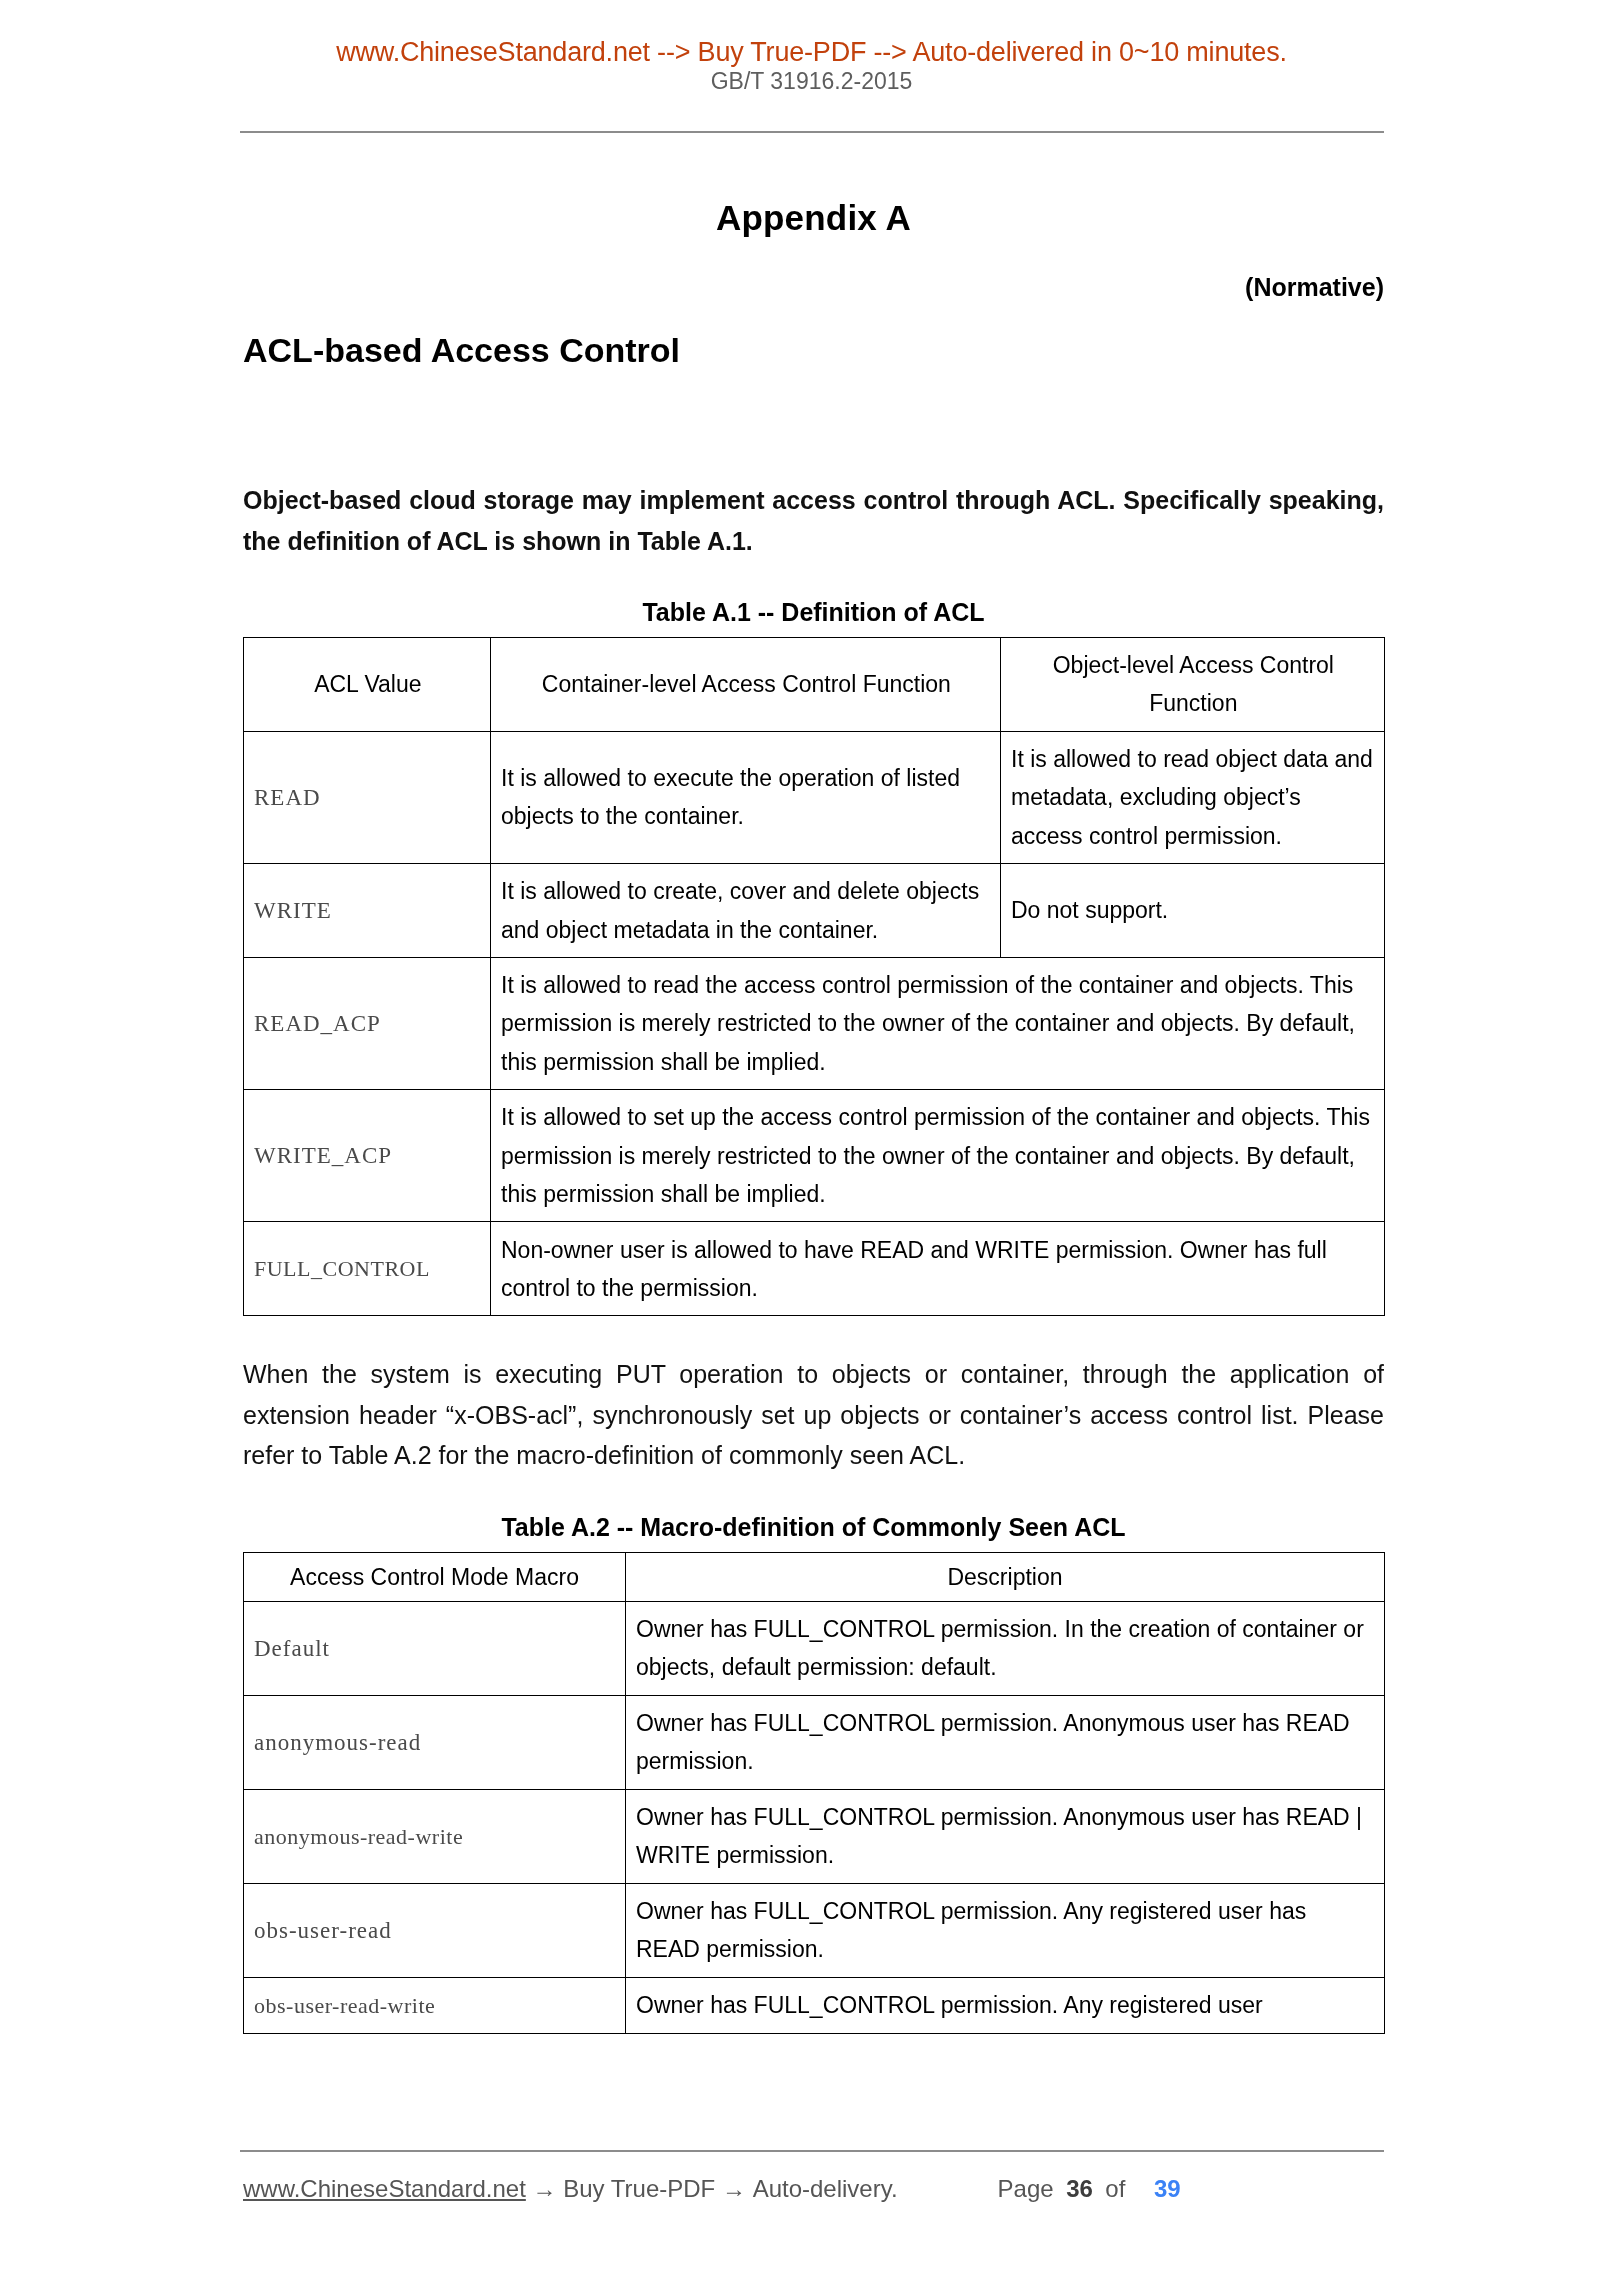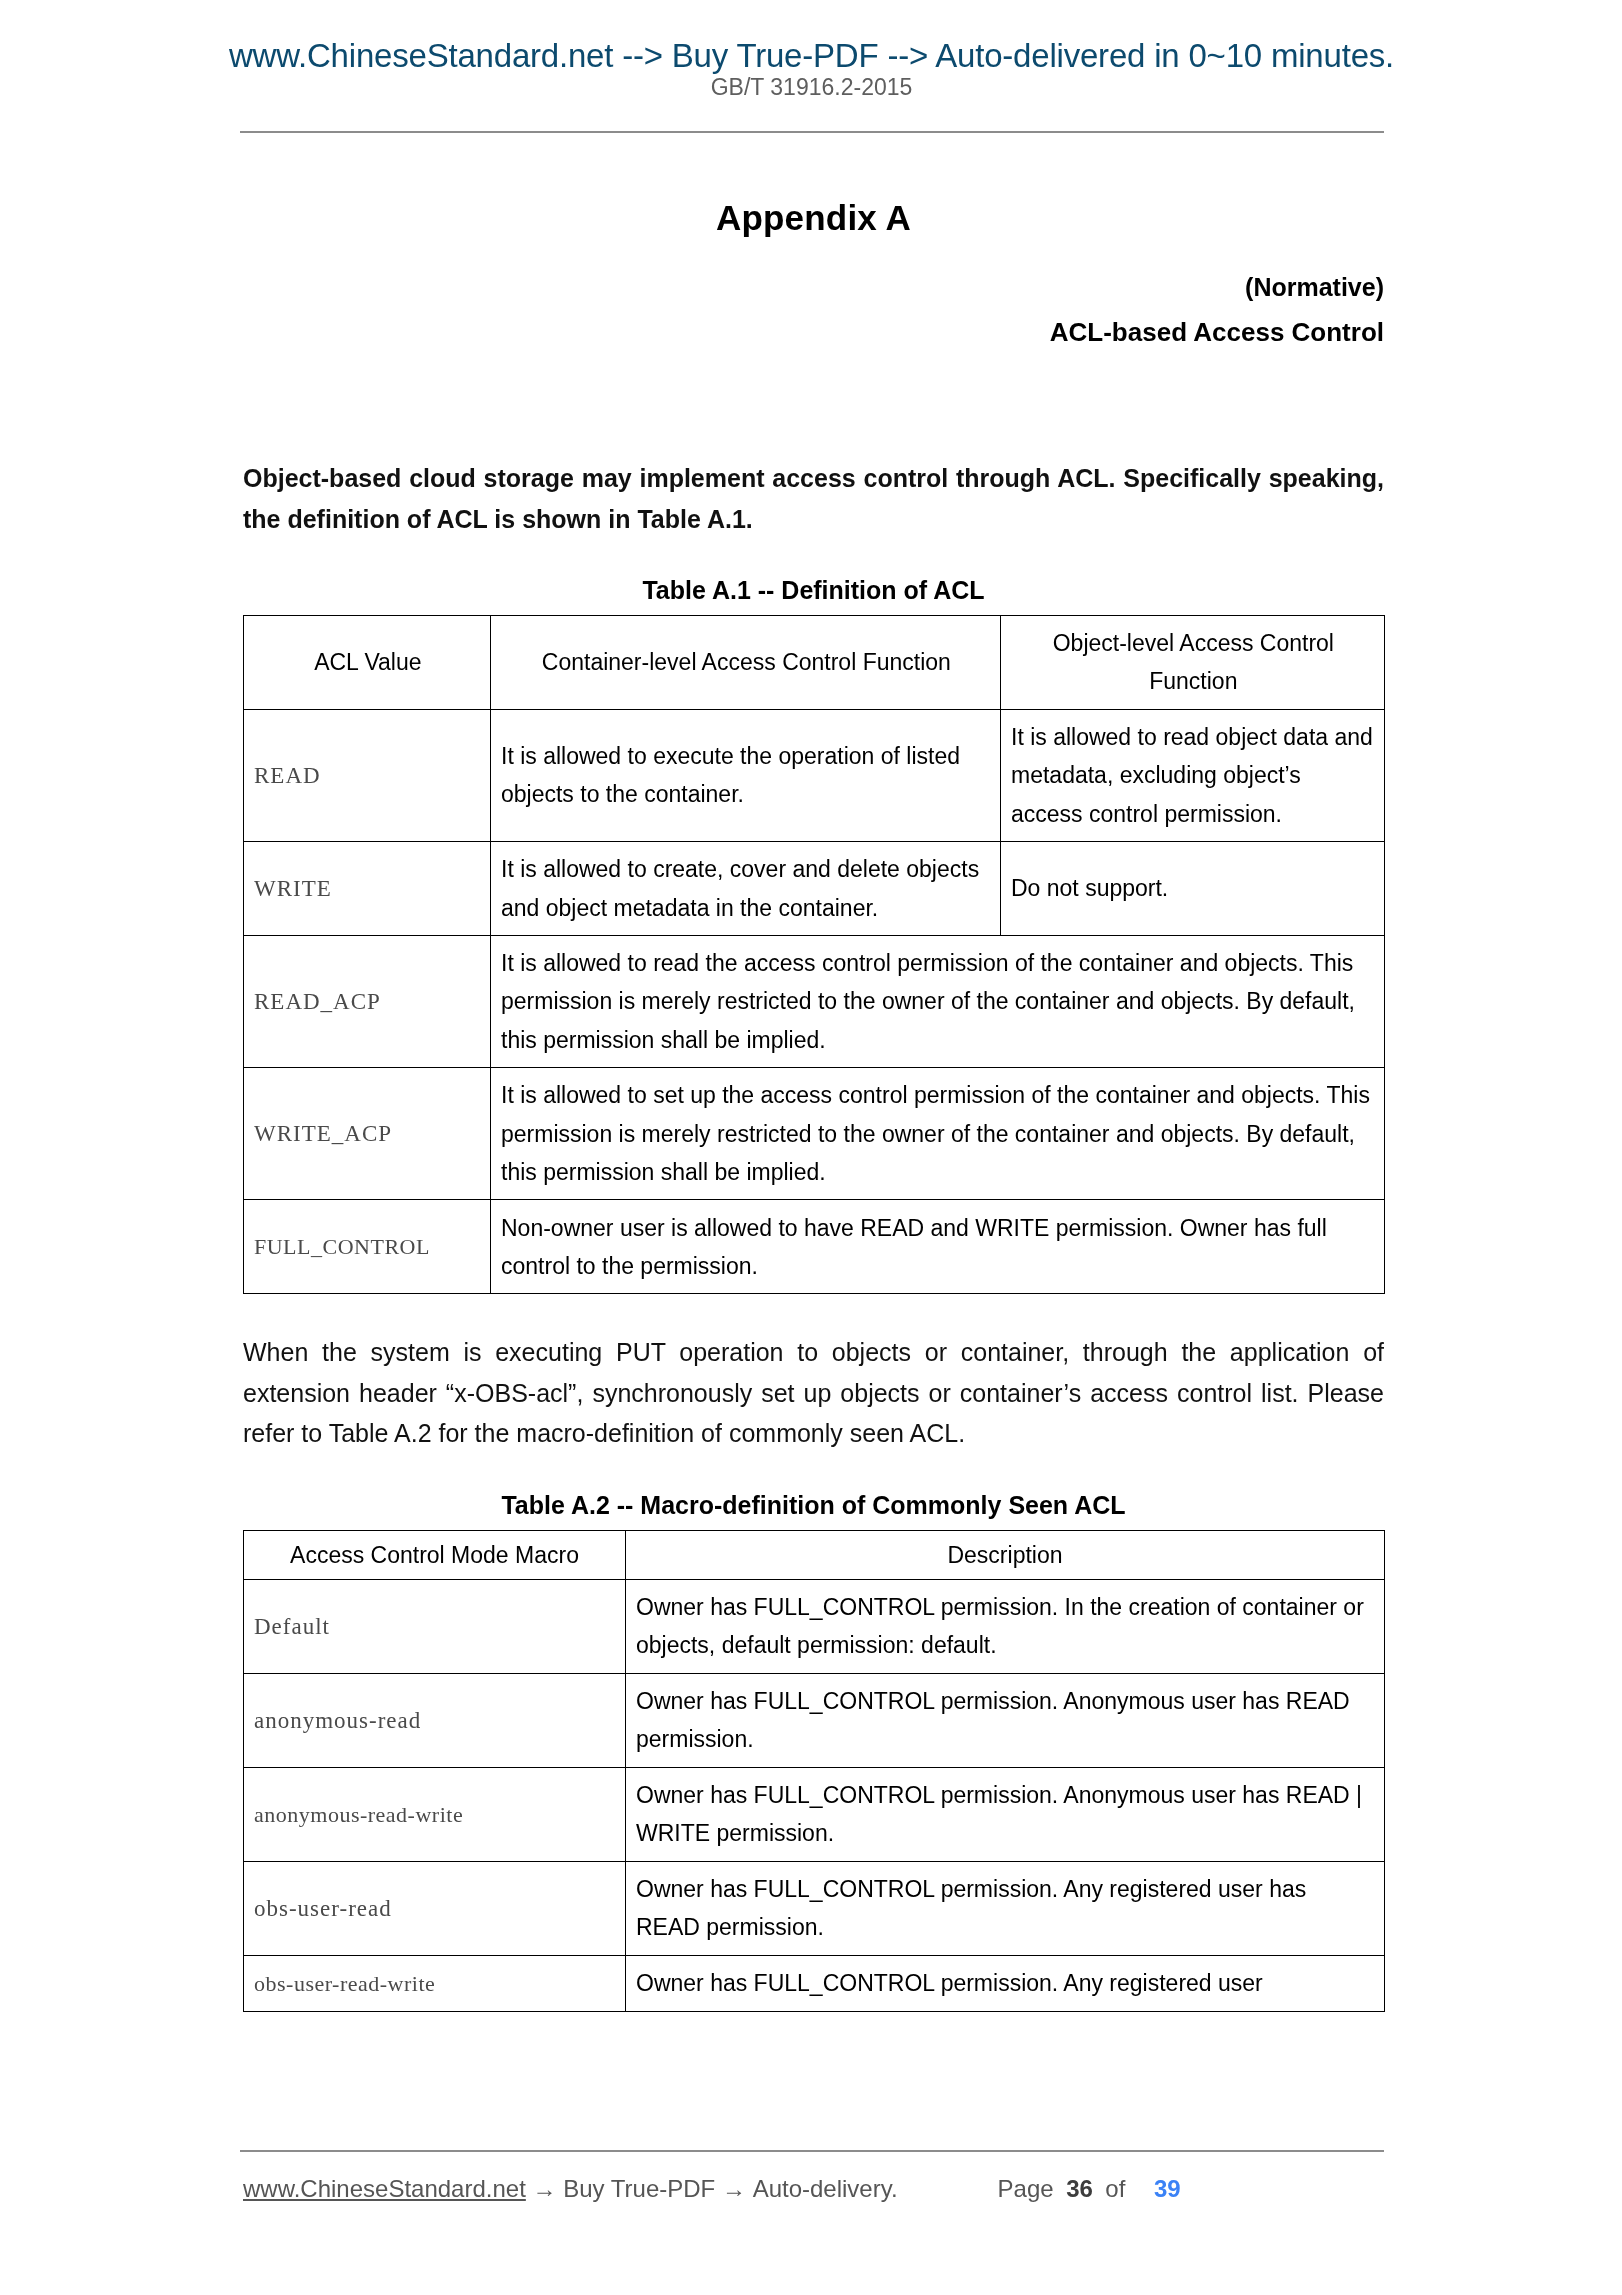--- a/index.html
+++ b/index.html
@@ -26,22 +26,22 @@
 
   
   .top-banner {
     position: absolute;
     top: 38px;
     left: 0;
     width: 1623px;
     text-align: center;
   }
   .top-banner-line1 {
-    font-size: 33px;
-    color: #0c4a6e;
+    font-size: 27px;
+    color: #c2410c;
     letter-spacing: -0.2px;
     white-space: nowrap;
     line-height: 1.08;
   }
   .top-banner-line2 {
     font-size: 23px;
     color: #5e5e5e;
     margin-top: 1.7px;
     line-height: 1.1;
   }
@@ -69,23 +69,23 @@
     font-weight: bold;
     letter-spacing: 0.2px;
   }
   .normative {
     margin-top: 35px;
     text-align: right;
     font-size: 25px;
     font-weight: bold;
   }
   .subtitle {
-    margin-top: 15px;
-    text-align: right;
-    font-size: 26px;
+    margin-top: 29px;
+    text-align: left;
+    font-size: 34px;
     font-weight: bold;
   }
 
   .para {
     font-size: 25px;
     line-height: 1.62;
     text-align: justify;
     color: #111;
   }
   .para.first { margin-top: 110px; font-weight: bold; }

